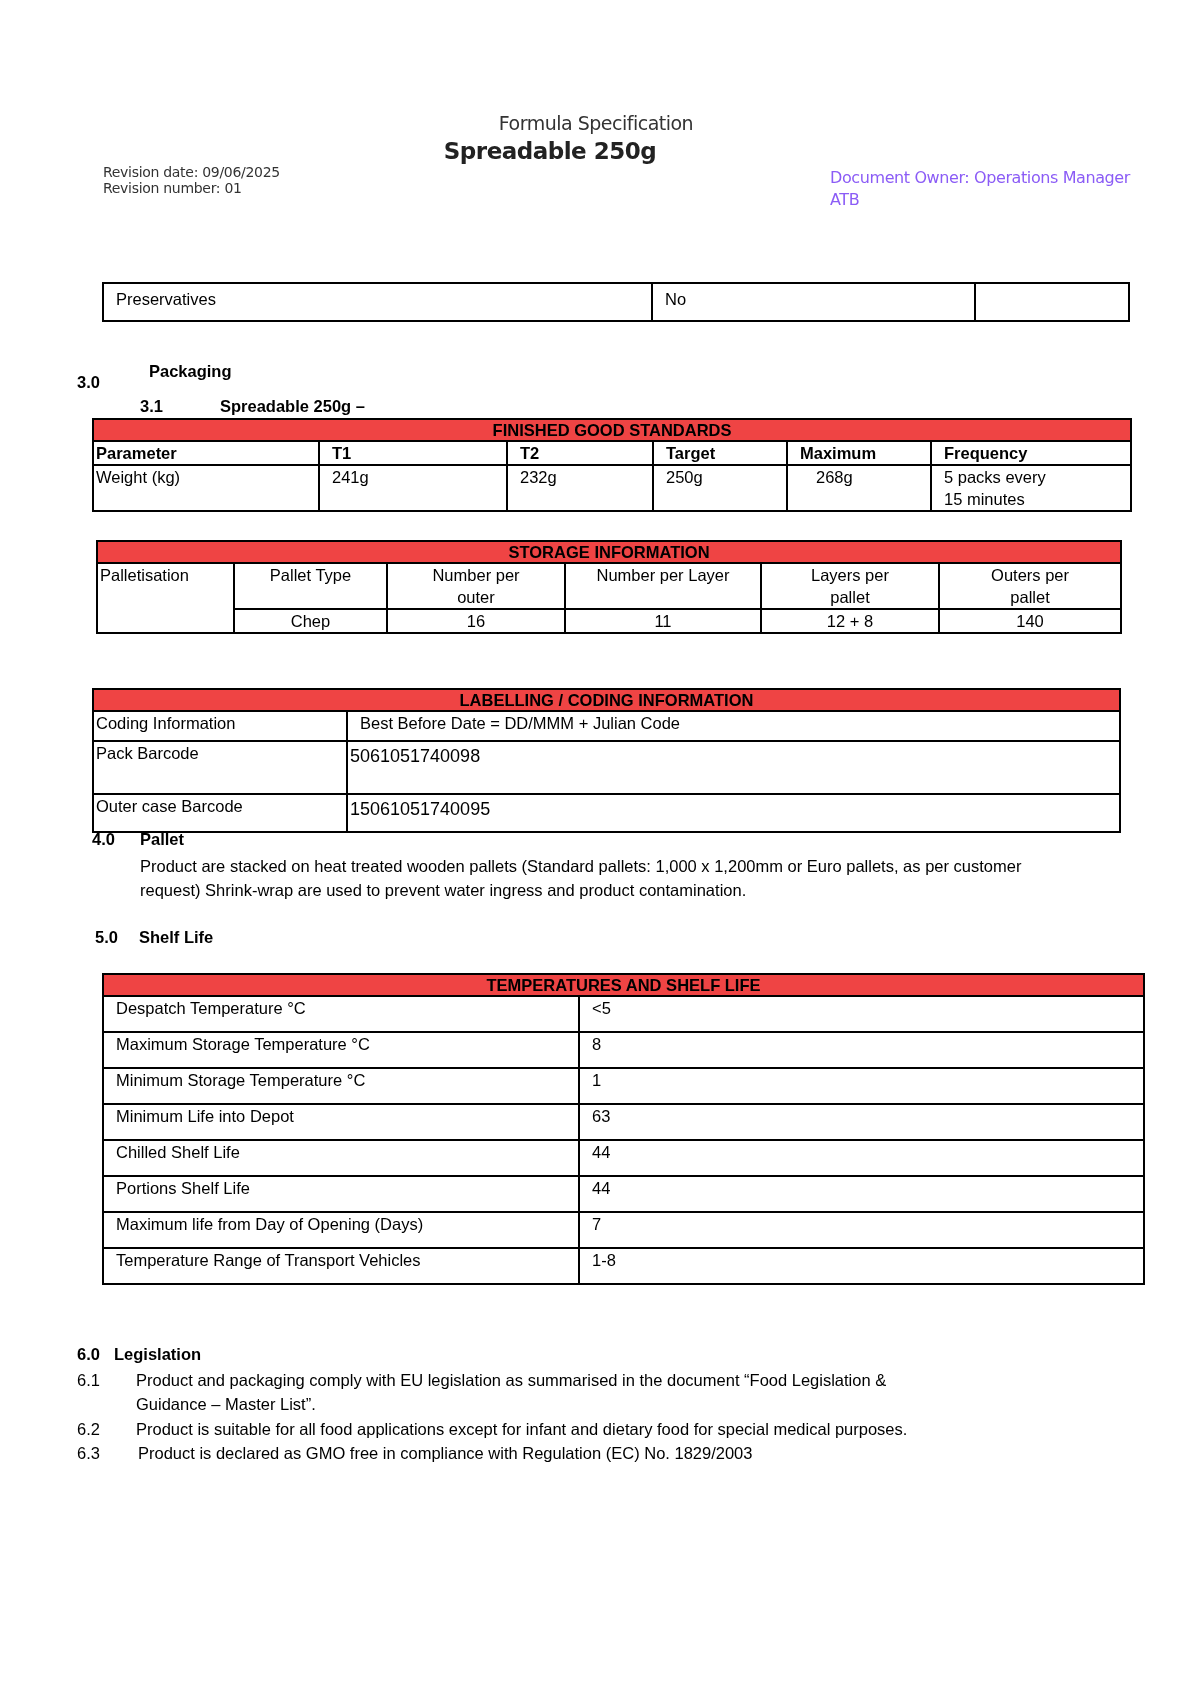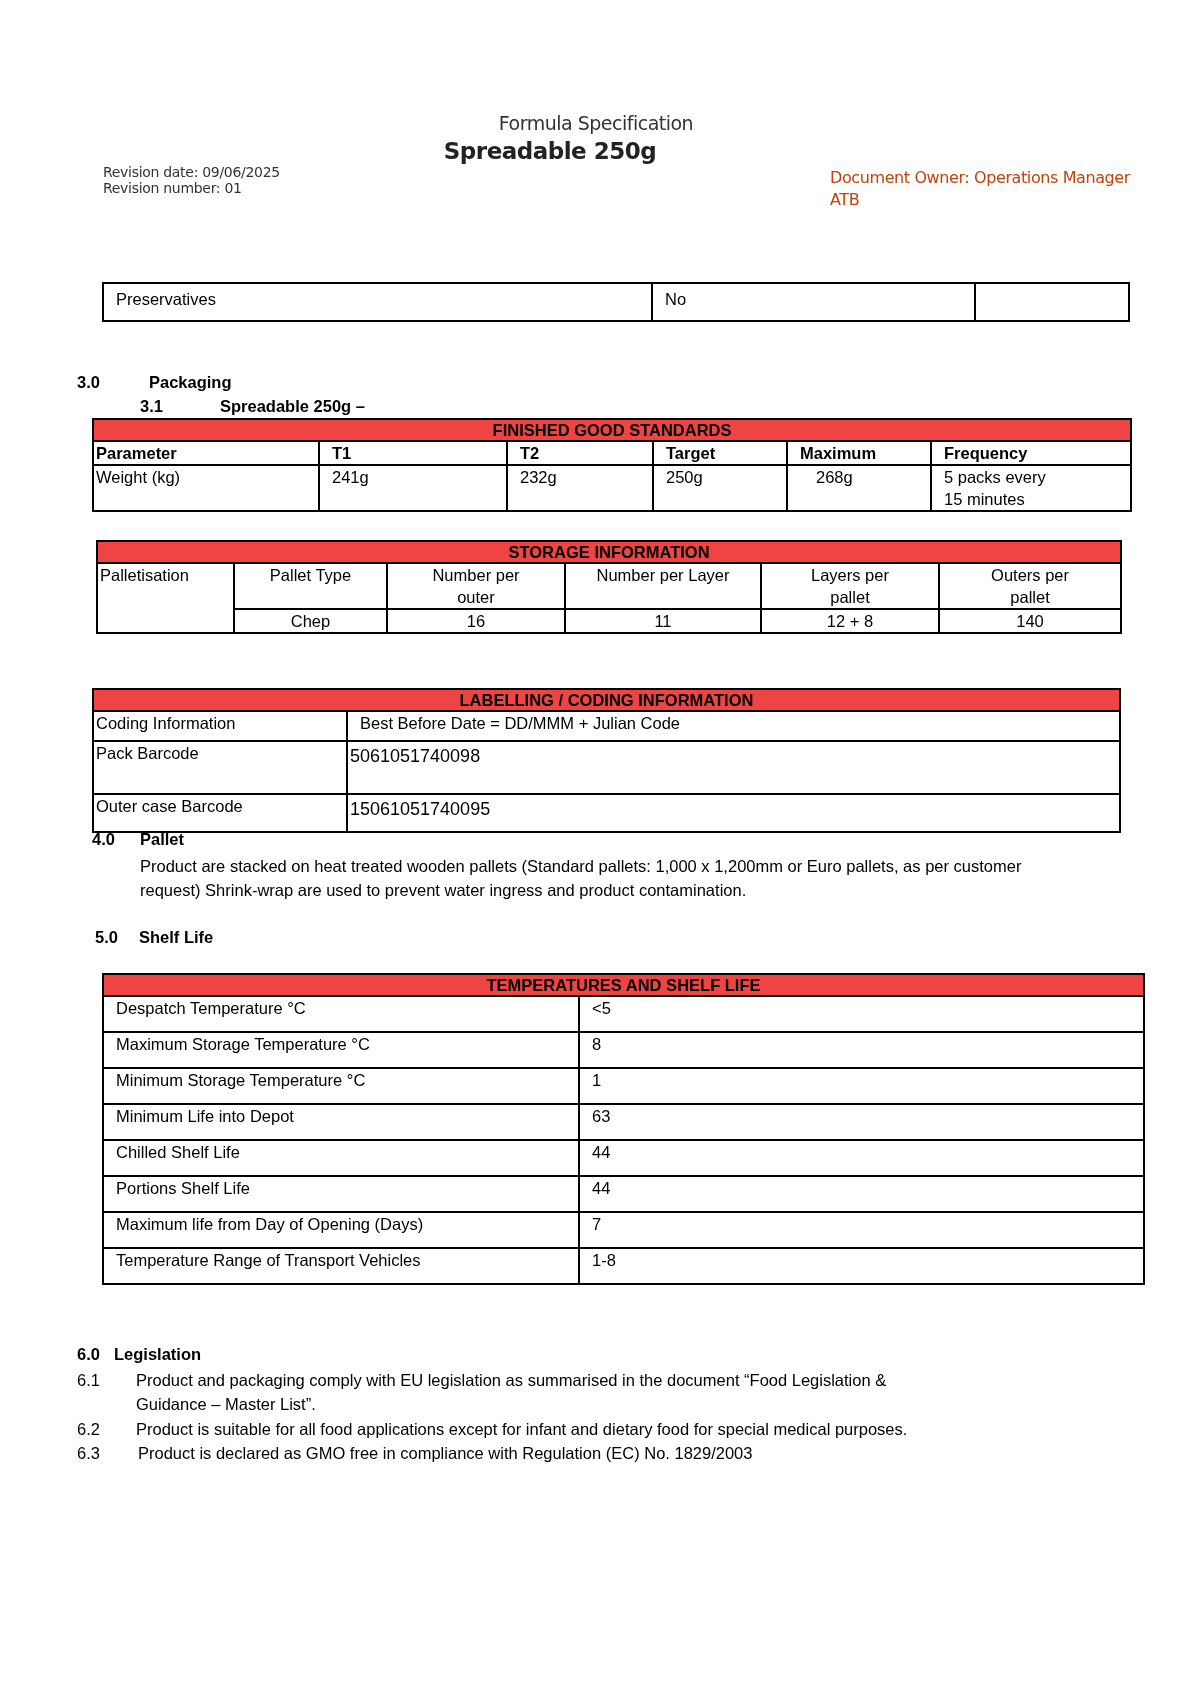--- a/index.html
+++ b/index.html
@@ -3,21 +3,21 @@
 <meta charset="utf-8">
 <style>
   html, body { margin: 0; padding: 0; background: #ffffff; }
   body { width: 1192px; height: 1684px; position: relative; overflow: hidden;
          font-family: "Liberation Sans", "DejaVu Sans", sans-serif; color: #000; }
   .abs { position: absolute; }
   .hdr { font-family: "DejaVu Sans", sans-serif; color: #222; }
   .doc-sub { left: 0; width: 1192px; top: 112px; text-align: center; font-size: 19px; letter-spacing: -0.5px; color: #333; }
   .doc-title { left: 0; width: 1100px; top: 138px; text-align: center; font-size: 23px; font-weight: bold; letter-spacing: -0.5px; }
   .rev { left: 103px; top: 164px; font-size: 14px; line-height: 16px; color: #333; letter-spacing: -0.3px; }
-  .owner { left: 830px; top: 167px; font-size: 16px; line-height: 22px; color: #c2410c; letter-spacing: -0.4px; }
+  .owner { left: 830px; top: 167px; font-size: 16px; line-height: 22px; color: #8b5cf6; letter-spacing: -0.4px; }
   .b { font-weight: bold; }
   table.grid { position: absolute; border-collapse: collapse; table-layout: fixed; }
   table.grid td { border: 2px solid #000; padding: 0 2px; vertical-align: top; font-size: 16.5px; line-height: 22px; }
   table.grid td.th { background: #ef4444; text-align: center; font-weight: bold; height: 20px; line-height: 20px; }
   .center { text-align: center; }
   .pad { padding-left: 12px !important; }
 
   .sec { font-size: 16.5px; font-weight: bold; }
   .para { font-size: 16.5px; line-height: 24px; }
 </style>
@@ -44,21 +44,21 @@
   <tbody>
       <tr style="height:38px;">
     <td class="pad" style="padding-top:4px;">Preservatives</td>
     <td class="pad" style="padding-top:4px;">No</td>
     <td></td>
   </tr>
 </tbody>
   </table>
 
 <div class="abs sec" style="left:77px; top:373px;">3.0</div>
-<div class="abs sec" style="left:149px; top:373px;text-align:right;">Packaging</div>
+<div class="abs sec" style="left:149px; top:362px;text-align:right;">Packaging</div>
 <div class="abs sec" style="left:140px; top:397px;">3.1</div>
 <div class="abs sec" style="left:220px; top:397px;">Spreadable 250g –</div>
 
 <table class="grid" style="left:92px; top:418px; width:1038px;">
   <colgroup>
     <col style="width:226px">
       <col style="width:188px">
       <col style="width:146px">
     <col style="width:134px">
       <col style="width:144px">

